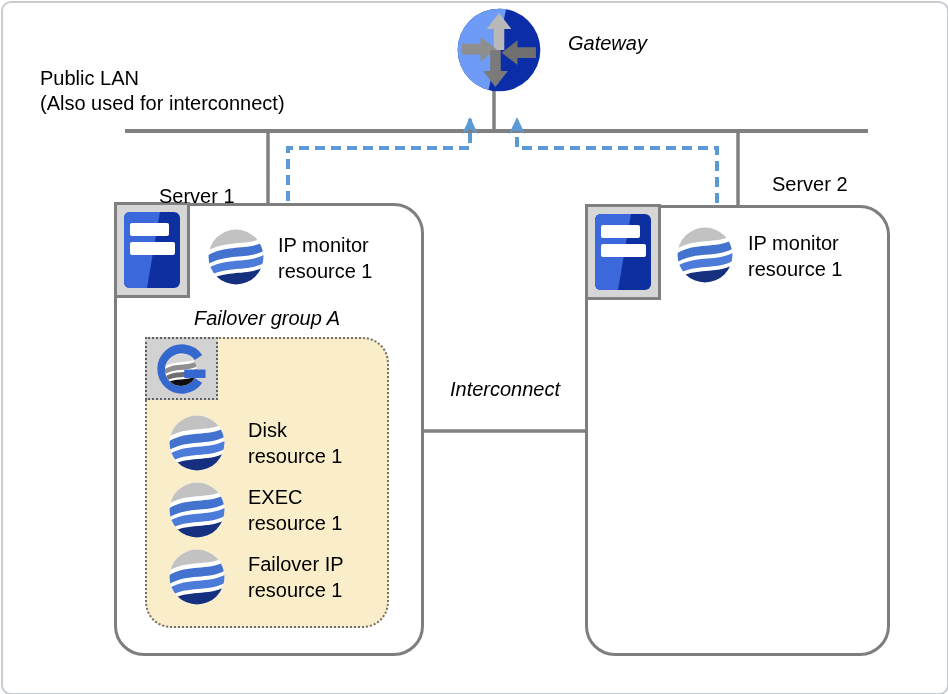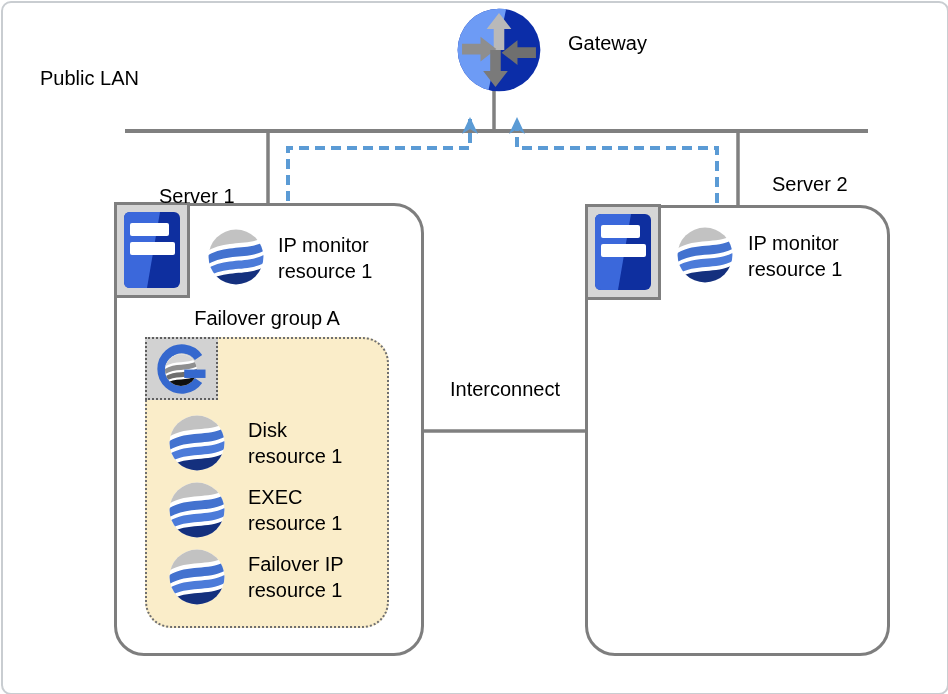--- a/index.html
+++ b/index.html
@@ -2,21 +2,21 @@
 <html><head>
 <meta charset="utf-8">
 <style>
   html,body{margin:0;padding:0;background:#fff;}
   body{font-family:"Liberation Sans","DejaVu Sans",sans-serif;color:#000;}
   .canvas{position:relative;width:948px;height:694px;background:#fff;overflow:hidden;}
   .outer-frame{position:absolute;left:1px;top:1px;width:944px;height:690px;
     border:2px solid #C9CDD1;border-radius:10px;pointer-events:none;}
   .abs{position:absolute;}
   .lbl{position:absolute;font-size:20px;line-height:25px;white-space:nowrap;color:#000;}
-  .lbl.center{text-align:center;white-space:normal;}
+  .lbl.center{text-align:center;white-space:normal;font-style:italic;}
   .server-box{position:absolute;background:#fff;border:3px solid #7E7E7E;border-radius:30px;box-sizing:border-box;}
   .group-box{position:absolute;background:#FAEDC9;border:2px dotted #6F6F6F;border-radius:26px;box-sizing:border-box;}
   .gicon-box{position:absolute;background:#D2D2D2;border:2px dotted #5F5F5F;box-sizing:border-box;
     display:flex;align-items:center;justify-content:center;}
   .res-row-text{position:absolute;font-size:20px;line-height:26px;white-space:nowrap;}
   svg{display:block;}
 </style>
 </head>
 <body>
 
@@ -150,24 +150,25 @@
   </div>
 
   <svg class="abs" style="left:169px;top:549px;" width="56" height="56" viewBox="0 0 100 100">
     <use href="#wave-sphere"></use>
   </svg>
   <div class="res-row-text" style="left:248px;top:551px;">
     <div>Failover IP</div>
     <div>resource 1</div>
   </div>
 
-  <div class="lbl" style="left:568px;top:31px;">Gateway</div>
+  <div class="lbl" style="left:568px;top:31px;font-style:italic;">Gateway</div>
 
   <div class="lbl" style="left:40px;top:66px;">
     <div>Public LAN</div>
+    <div>(Also used for interconnect)</div>
   </div>
 
   <div class="lbl" style="left:159px;top:184px;">Server 1</div>
   <div class="lbl" style="left:772px;top:172px;text-align:center;">Server 2</div>
 
   <div class="lbl center" style="left:424px;top:376px;width:162px;line-height:27px;">
     <div>Interconnect</div>
   </div>
 
   <div class="lbl center" style="left:145px;top:306px;width:244px;">Failover group A</div>

